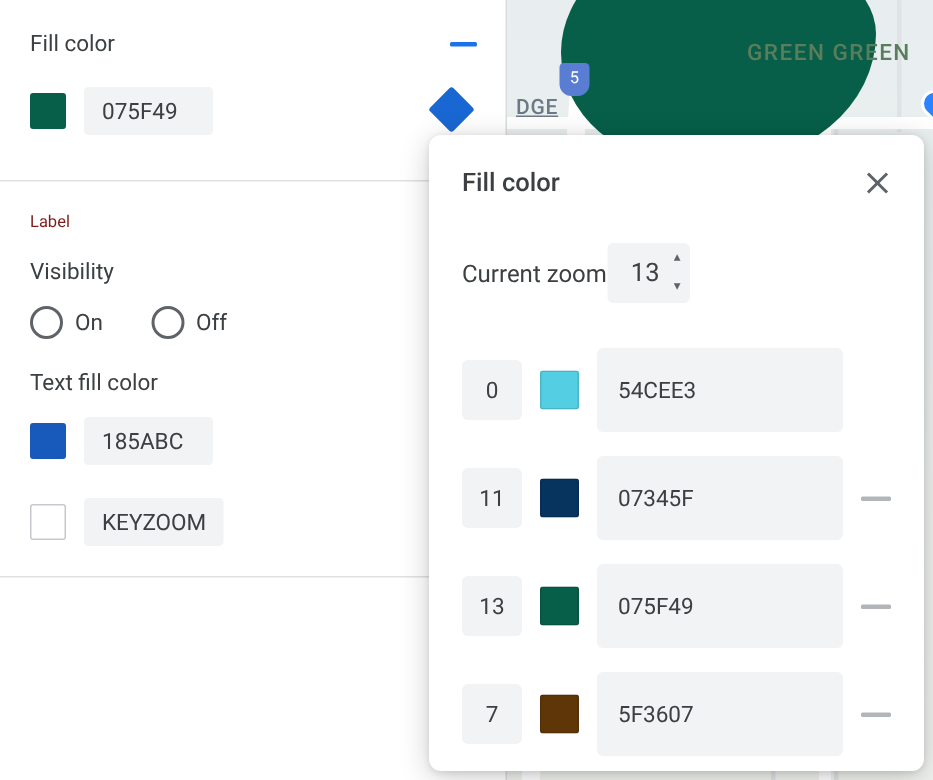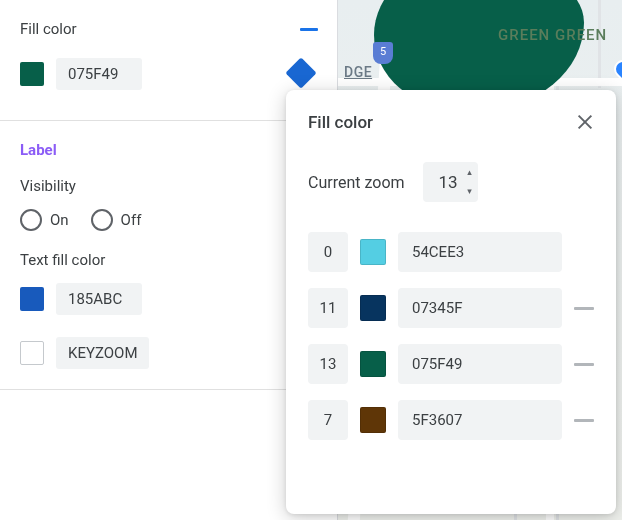--- a/index.html
+++ b/index.html
@@ -57,23 +57,23 @@
   
   .left-panel {
     position:absolute;
     left:0; top:0;
     width:338px; height:520px;
     background:#fff;
     box-shadow:inset -1px 0 0 #dadce0;
   }
   .section { padding:20px 20px; }
   .section .title {
-    font-size:15px;
-    font-weight:700;
-    color:#8b5cf6;
+    font-size:11px;
+    font-weight:400;
+    color:#7f1d1d;
     margin-bottom:18px;
   }
   .row { display:flex; align-items:center; justify-content:space-between; }
   .row.head { margin-bottom:20px; }
   .field-label { font-size:15px; color:#3c4043; margin-bottom:14px; display:block; }
 
   .swatch {
     width:24px; height:24px;
     display:inline-block;
     border-radius:2px;
@@ -87,21 +87,21 @@
     padding:0 12px;
     font-size:15px;
     color:#3c4043;
     min-width:86px;
   }
   .swatch-group { display:flex; align-items:center; gap:12px; }
 
   .minus-icon { width:18px; height:3px; background:#1a73e8; border-radius:1px; }
 
   
-  .radio-row { display:flex; align-items:center; gap:22px; margin-bottom:20px; }
+  .radio-row { display:flex; align-items:center; gap:32px; margin-bottom:20px; }
   .radio {
     width:22px; height:22px;
     border:2px solid #5f6368;
     border-radius:50%;
     display:inline-block;
   }
   .radio-pair { display:flex; align-items:center; gap:8px; font-size:15px; }
 
   .hr { height:1px; background:#e0e0e0; margin:0; }
 
@@ -127,21 +127,21 @@
   .popover .header { display:flex; justify-content:space-between; align-items:center; margin-bottom:30px; }
   .popover .header .title { font-size:17px; font-weight:500; color:#3c4043; }
   .close-icon { width:18px; height:18px; position:relative; cursor:pointer; }
   .close-icon::before, .close-icon::after {
     content:""; position:absolute; left:8px; top:0;
     width:2px; height:18px; background:#5f6368;
   }
   .close-icon::before { transform:rotate(45deg); }
   .close-icon::after { transform:rotate(-45deg); }
 
-  .zoom-row { display:flex; align-items:center; margin-bottom:30px; gap:18px; }
+  .zoom-row { display:flex; align-items:center; margin-bottom:30px; }
   .zoom-ctrl {
     height:40px;
     padding:0 20px 0 16px;
     background:#f1f3f4;
     border-radius:4px;
     display:flex; align-items:center;
     font-size:17px;
     color:#3c4043;
     position:relative;
   }
@@ -156,21 +156,21 @@
     width:40px; height:40px;
     background:#f1f3f4;
     display:flex; align-items:center; justify-content:center;
     border-radius:4px;
     font-size:15px;
     color:#3c4043;
   }
   .color-cell { width:26px; height:26px; border-radius:2px; }
   .color-cell.b { border:1px solid rgba(0,0,0,.12); }
   .hex-cell {
-    height:40px;
+    height:56px;
     background:#f1f3f4;
     border-radius:4px;
     display:flex; align-items:center;
     padding:0 14px;
     flex:1;
     font-size:15px;
   }
   .remove-icon { width:20px; height:3px; background:#b2b6ba; border-radius:1px; cursor:pointer; }
   .remove-slot { width:20px; display:flex; justify-content:center; }
 

